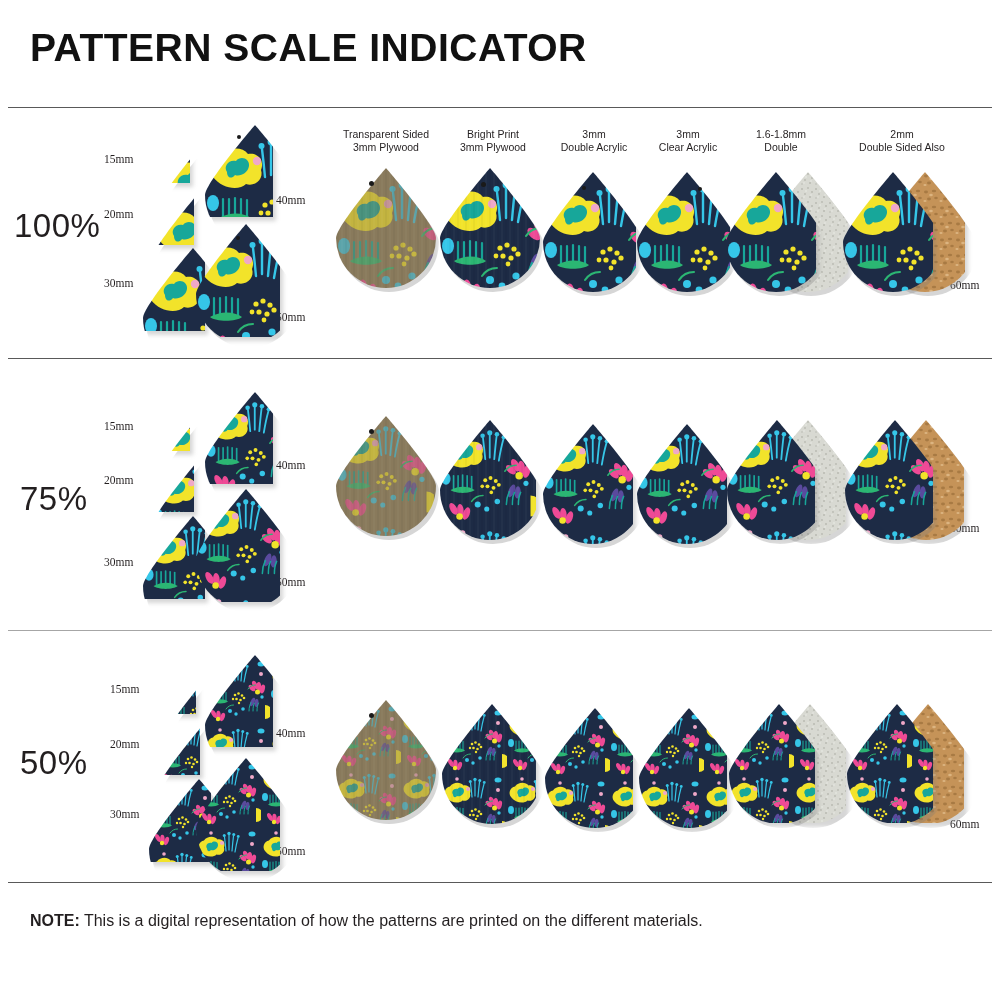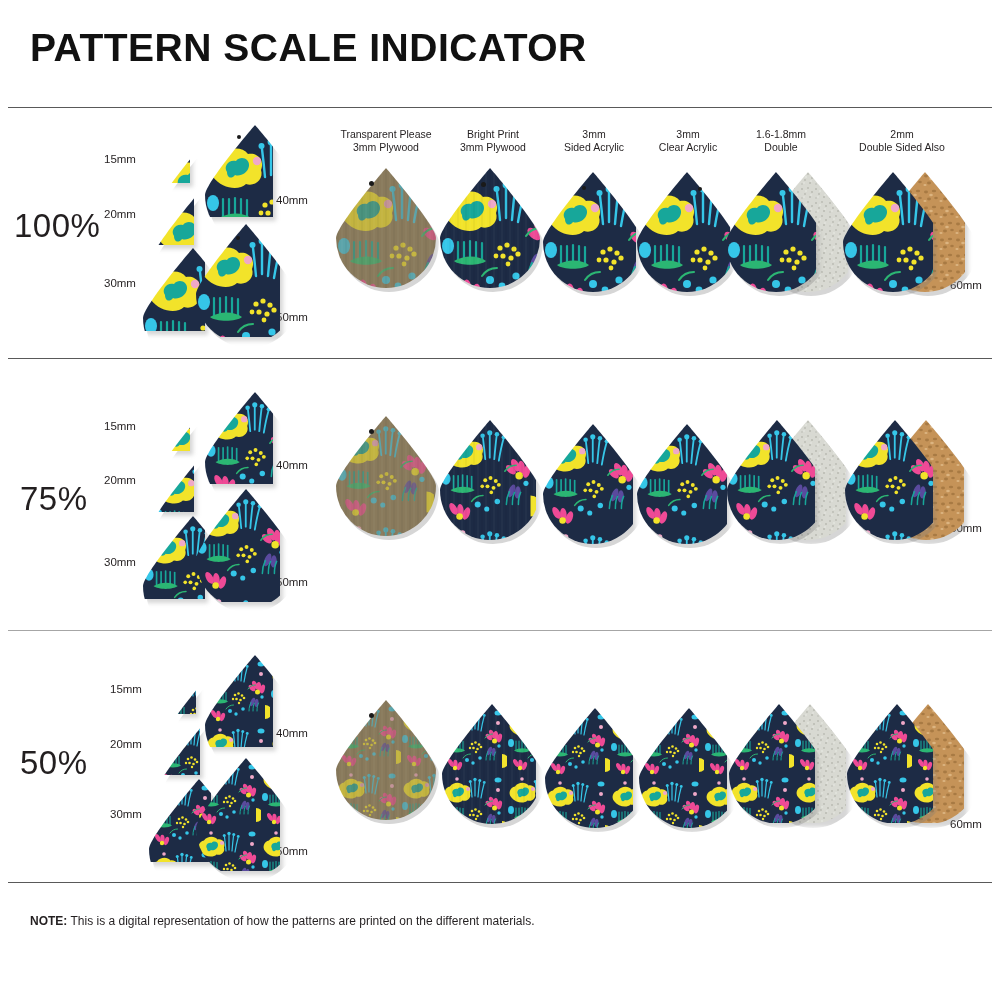--- a/index.html
+++ b/index.html
@@ -34,20 +34,21 @@
   .pct{
     position:absolute;
     font-size:33px;font-weight:300;letter-spacing:0.5px;
     color:#231f20;
   }
 
   
   .sz{
     position:absolute;font-size:11.5px;color:#231f20;
     white-space:nowrap;
+    font-family:Liberation Serif, serif;
   }
   .sz.r{text-align:right;}
 
   
   .drop{
     position:absolute;
     -webkit-clip-path:path("M50,0 C50,0 100,58 100,70 A50 50 0 1 1 0,70 C0,58 50,0 50,0 Z");
     clip-path:path("M50,0 C50,0 100,58 100,70 A50 50 0 1 1 0,70 C0,58 50,0 50,0 Z");
     overflow:hidden;
   }
@@ -61,21 +62,21 @@
   }
   .drop svg{display:block;width:100%;height:100%;}
   .hole{
     position:absolute;border-radius:50%;
     background:#1a1a1a;
   }
 
   
   .note{
     position:absolute;left:30px;top:910px;
-    font-size:12px;line-height:22px;color:#231f20;
+    font-size:16px;line-height:22px;color:#231f20;
   }
   .note b{font-weight:bold;}
 </style>
 </head>
 <body>
 
 <div class="page">
 
   <svg width="0" height="0" style="position:absolute" aria-hidden="true">
     <defs>
@@ -242,30 +243,30 @@
         </g>
       </pattern>
 
     </defs>
   </svg>
 
   <div class="title">PATTERN SCALE INDICATOR</div>
   <div class="rule" style="top:107px"></div>
 
   <div class="colhead" style="left:316px">
-    <div>Transparent Please</div>
+    <div>Transparent Sided</div>
     <div>3mm Plywood</div>
   </div>
   <div class="colhead" style="left:423px">
     <div>Bright Print</div>
     <div>3mm Plywood</div>
   </div>
   <div class="colhead" style="left:524px">
     <div>3mm</div>
-    <div>Sided Acrylic</div>
+    <div>Double Acrylic</div>
   </div>
   <div class="colhead" style="left:618px">
     <div>3mm</div>
     <div>Clear Acrylic</div>
   </div>
   <div class="colhead" style="left:711px">
     <div>1.6-1.8mm</div>
     <div>Double</div>
   </div>
   <div class="colhead" style="left:832px">

